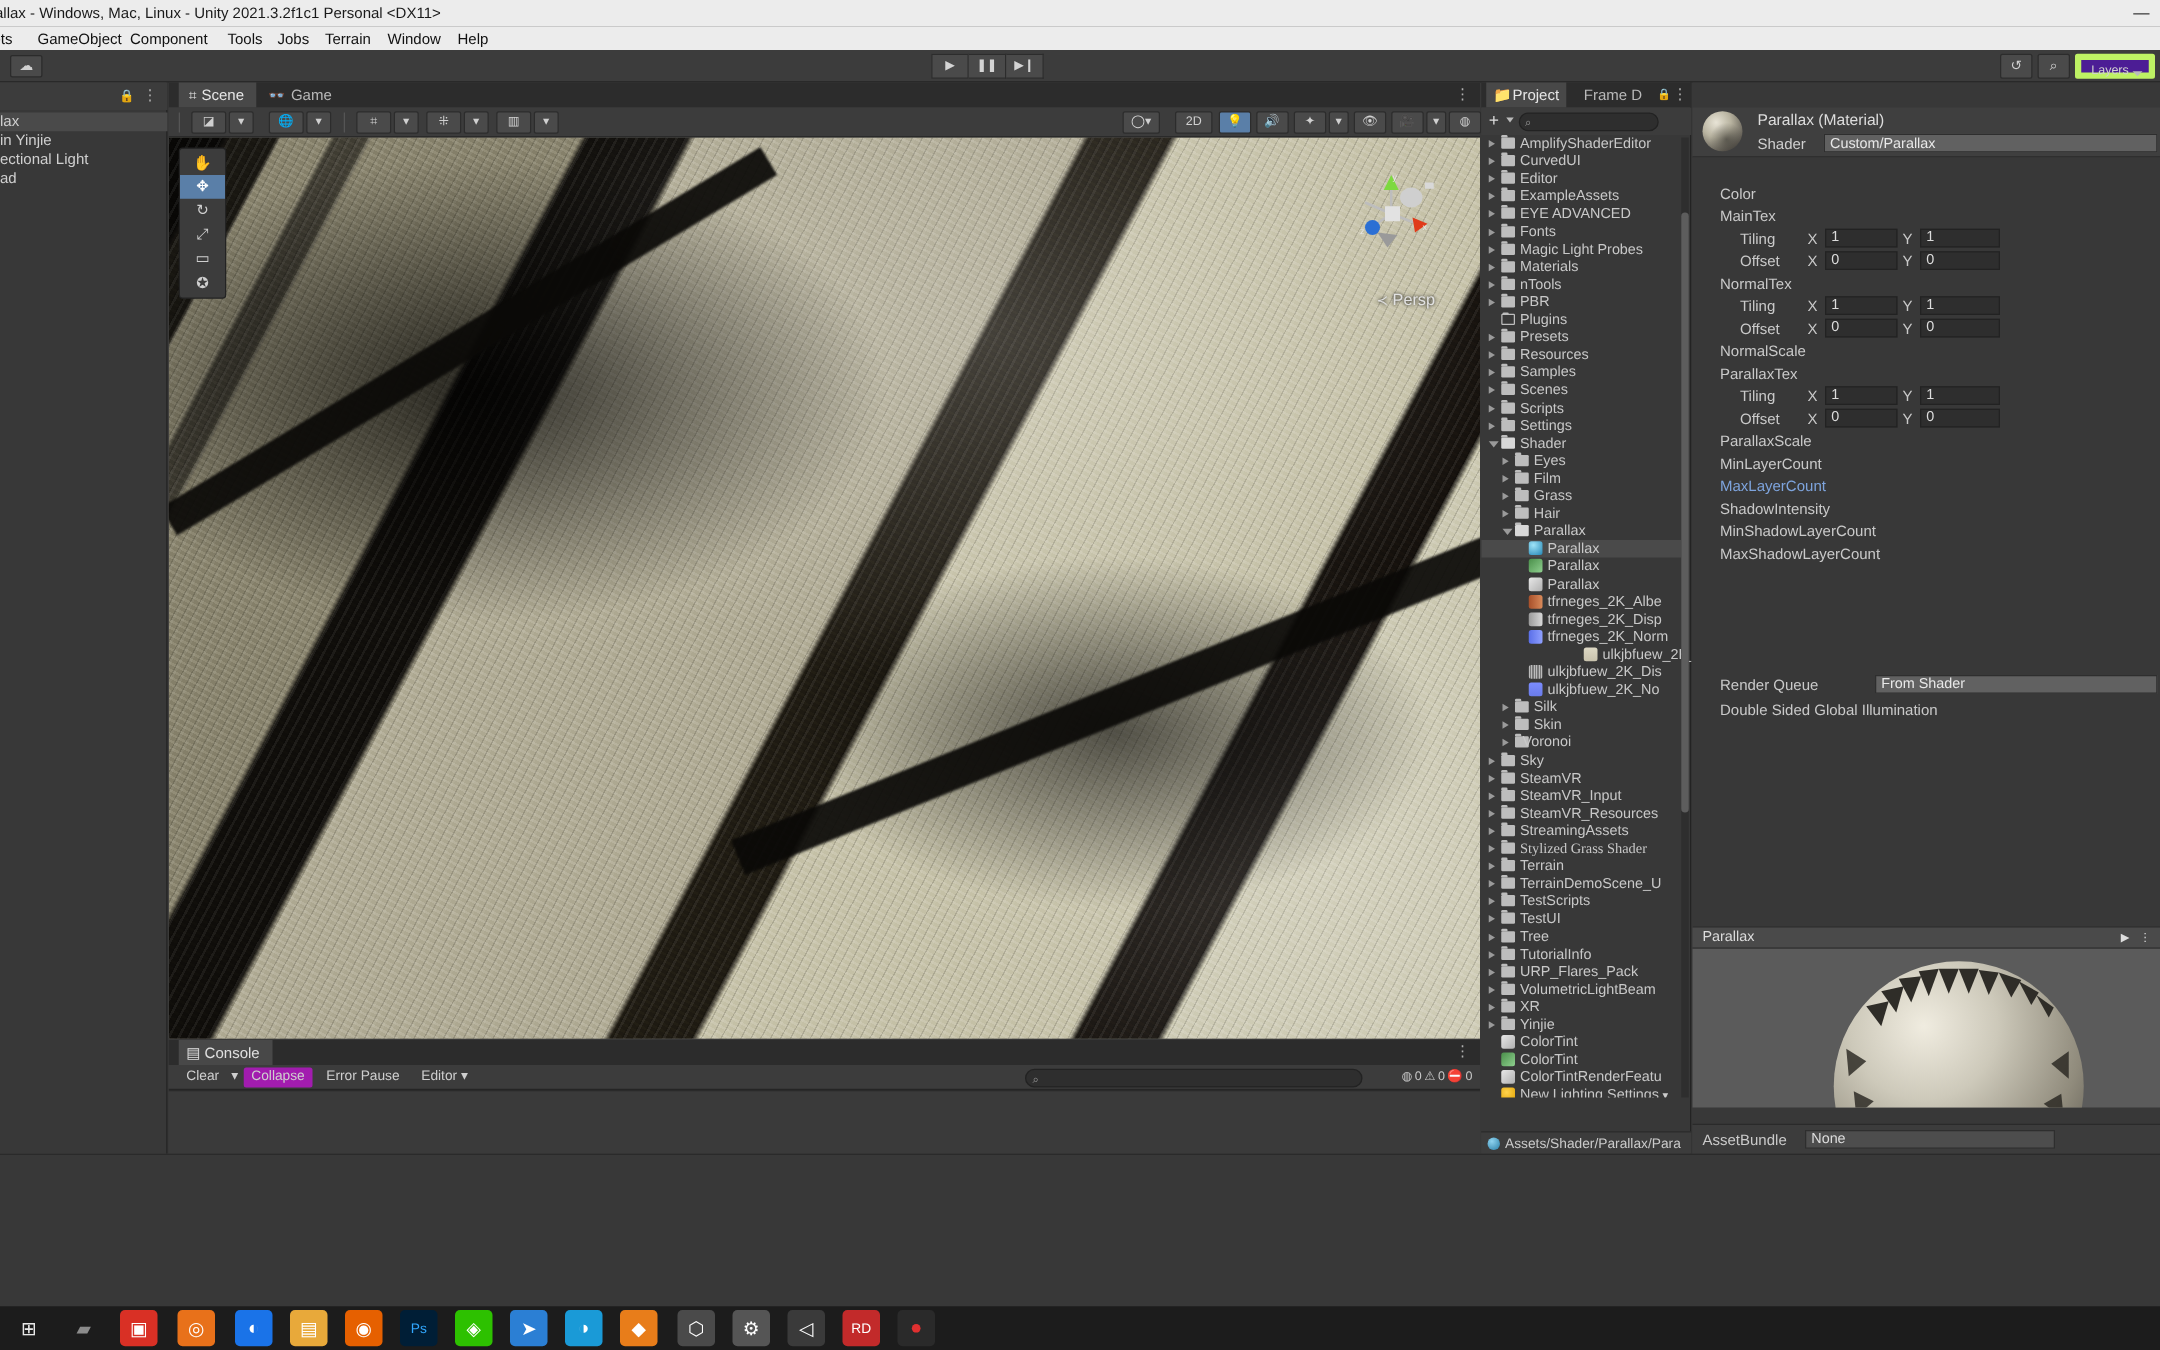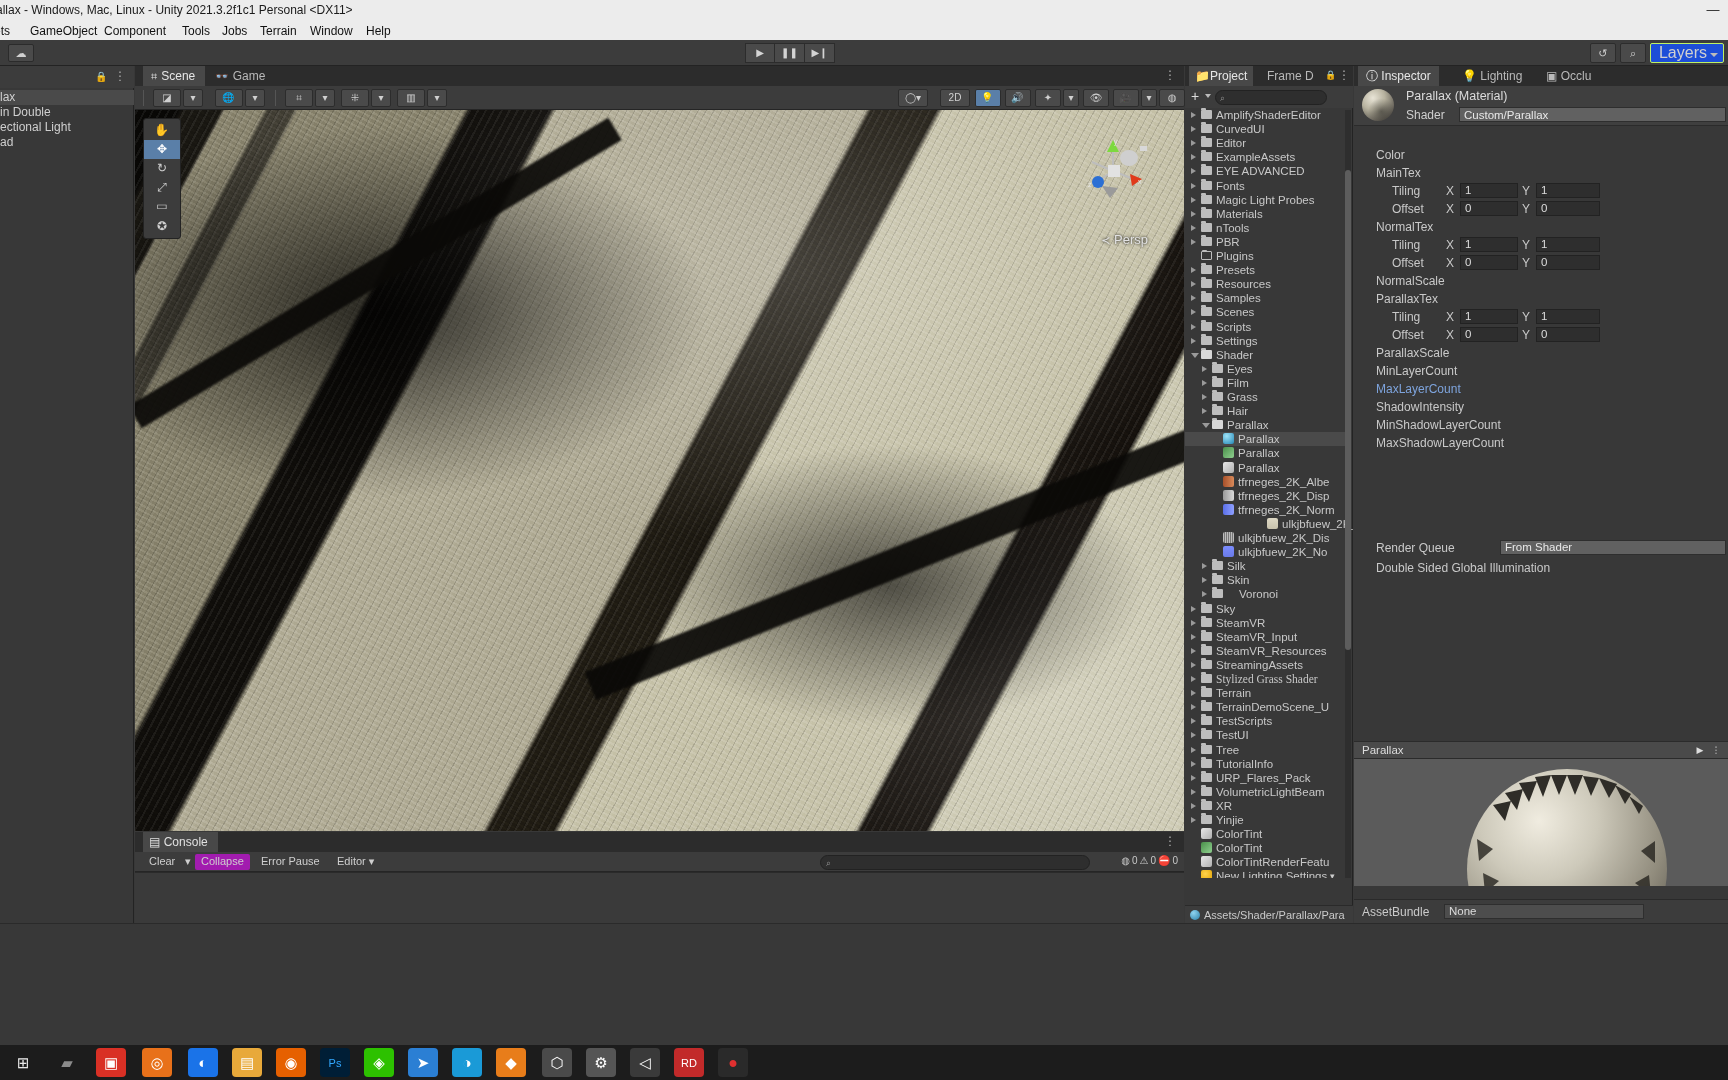--- a/index.html
+++ b/index.html
@@ -26,22 +26,22 @@
   .tb-acct { position:absolute; left:8px; top:4px; width:26px; height:18px;
     background:#4a4a4a; border:1px solid #2b2b2b; border-radius:2px;
     text-align:center; line-height:16px; font-size:11px; color:#d0d0d0;}
   .play-grp { position:absolute; left:745px; top:3px; height:20px; display:flex; }
   .play-btn { width:30px; height:20px; background:#4a4a4a; border:1px solid #2c2c2c;
     color:#d4d4d4; font-size:10px; line-height:18px; text-align:center;}
   .play-btn+.play-btn { border-left:none; }
   .tb-right { position:absolute; right:4px; top:3px; height:20px; display:flex; gap:4px; align-items:center;}
   .tb-ic { width:26px; height:20px; background:#4a4a4a; border:1px solid #2c2c2c;
     text-align:center; line-height:18px; font-size:11px; color:#d0d0d0; border-radius:2px;}
-  .layers { height:20px; background:#1d4ed8; border:1px solid #bef264; border-radius:2px;
-    padding:0 16px 0 8px; line-height:18px; font-size:16px; color:#d0d0d0; position:relative;}
+  .layers { height:20px; background:#4c1d95; border:5px solid #bef264; border-radius:2px;
+    padding:0 16px 0 8px; line-height:18px; font-size:10px; color:#d0d0d0; position:relative;}
   .layers:after { content:""; position:absolute; right:5px; top:9px;
     border-left:4px solid transparent; border-right:4px solid transparent; border-top:4px solid #bbb;}
 
   
   .hier { position:absolute; left:0; top:66px; width:134px; height:857px; background:#383838;
     border-right:1px solid #232323;}
   .hier-head { position:absolute; left:0; top:0; width:134px; height:22px; background:#3c3c3c;}
   .hier-lock { position:absolute; right:26px; top:5px; font-size:10px; color:#b0b0b0;}
   .hier-kebab { position:absolute; right:8px; top:3px; font-size:12px; color:#b0b0b0;}
   .hrow { position:absolute; left:0; width:134px; height:15px; line-height:15px;
@@ -238,21 +238,21 @@
     </div>
   </div>
 
   <div class="hier">
     <div class="hier-head">
       <div class="hier-lock">🔒</div>
       <div class="hier-kebab">⋮</div>
     </div>
     <div id="hier-list">
         <div class="hrow sel" style="top: 24px;">lax</div>
-        <div class="hrow" style="top: 39px;">in Double</div>
+        <div class="hrow" style="top: 39px;">in Yinjie</div>
         <div class="hrow" style="top: 54px;">ectional Light</div>
         <div class="hrow" style="top: 69px;">ad</div>
       </div>
   </div>
 
   <div class="scene">
     <div class="scene-tabs">
       <div class="stab act" style="left:8px">
         <span class="ic">⌗</span><span>Scene</span>
       </div>
@@ -527,21 +527,21 @@
           <span class="tlbl" style="left: 42px;">Silk</span>
         </div>
         <div class="tr" style="top: 465.3px;">
           <div class="tw" style="left: 17px;"></div>
           <div class="fld" style="left: 27px;"></div>
           <span class="tlbl" style="left: 42px;">Skin</span>
         </div>
         <div class="tr" style="top: 479.4px;">
           <div class="tw" style="left: 17px;"></div>
           <div class="fld" style="left: 27px;"></div>
-          <span class="tlbl" style="left: 54px;">Voronoi</span>
+          <span class="tlbl" style="left: 33px;">Voronoi</span>
         </div>
         <div class="tr" style="top: 493.5px;">
           <div class="tw" style="left: 6px;"></div>
           <div class="fld" style="left: 16px;"></div>
           <span class="tlbl" style="left: 31px;">Sky</span>
         </div>
         <div class="tr" style="top: 508px;">
           <div class="tw" style="left: 6px;"></div>
           <div class="fld" style="left: 16px;"></div>
           <span class="tlbl" style="left: 31px;">SteamVR</span>
@@ -637,31 +637,20 @@
     <div class="pj-scroll">
         <div class="pj-thumb"></div>
       </div>
     <div class="pj-path">
       <span class="dot"></span>
       <span style="margin-left:19px">Assets/Shader/Parallax/Para</span>
     </div>
   </div>
 
   <div class="insp">
-    <div class="in-tabs">
-      <div class="in-tab act" style="left:4px">
-        <span>ⓘ</span> <span>Inspector</span>
-      </div>
-      <div class="in-tab" style="left:100px">
-        <span>💡</span> <span>Lighting</span>
-      </div>
-      <div class="in-tab" style="left:184px">
-        <span>▣</span> <span>Occlu</span>
-      </div>
-    </div>
 
     <div class="in-head">
       <div class="mat-prev"></div>
       <div class="mat-name">Parallax (Material)</div>
       <div class="shd-lbl">Shader</div>
       <div class="shd-fld">Custom/Parallax</div>
     </div>
 
     <div class="in-body" id="in-body">
       <div class="pl" style="left:22px; top:415px;">Render Queue</div>

